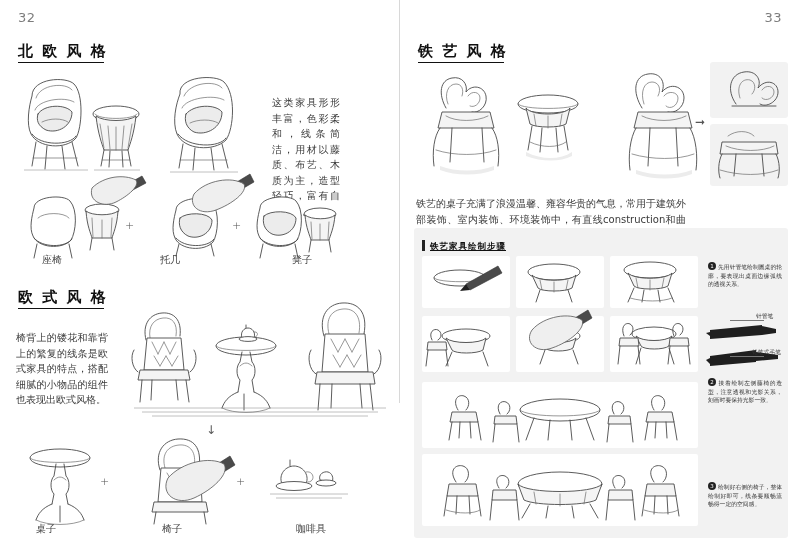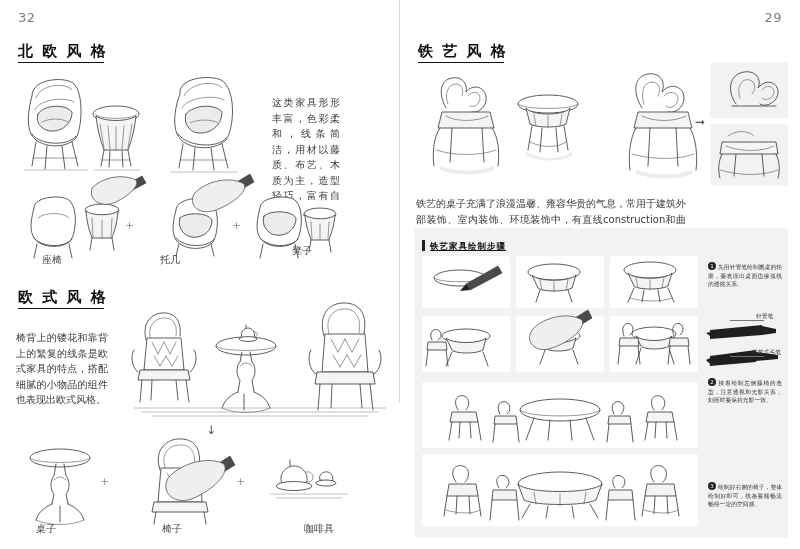--- a/index.html
+++ b/index.html
@@ -280,21 +280,21 @@
             </g>
           </g>
         </svg>
       </div>
 
       <div class="plus" style="left:125px; top:219px;">+</div>
       <div class="plus" style="left:232px; top:219px;">+</div>
 
       <div class="cap" style="left:42px; top:253px;">座椅</div>
       <div class="cap" style="left:160px; top:253px;">托几</div>
-      <div class="cap" style="left:292px; top:244px;">凳子</div>
+      <div class="cap" style="left:292px; top:253px;">凳子</div>
 
       <div class="sect-title" style="left:18px; top:288px;">欧 式 风 格</div>
       <div class="sect-rule" style="left:18px; top:308px; width:86px;"></div>
 
       <div class="note" style="left:16px; top:330px; width:92px;">椅背上的镂花和靠背上的繁复的线条是欧式家具的特点，搭配细腻的小物品的组件也表现出欧式风格。</div>
 
       <div class="art" style="left:128px; top:296px;">
         <svg width="268" height="126" viewBox="0 0 268 126">
 
           <g transform="translate(0,14)">
@@ -410,26 +410,26 @@
             <path class="floor" d="M8 48 L74 48"></path>
           </g>
         </svg>
       </div>
 
       <div class="plus" style="left:100px; top:475px;">+</div>
       <div class="plus" style="left:236px; top:475px;">+</div>
 
       <div class="cap" style="left:36px; top:522px;">桌子</div>
       <div class="cap" style="left:162px; top:522px;">椅子</div>
-      <div class="cap" style="left:296px; top:522px;margin-left:8px;">咖啡具</div>
+      <div class="cap" style="left:296px; top:522px;">咖啡具</div>
     </div>
 
     <div class="leaf right">
 
-      <div class="folio r">29</div>
+      <div class="folio r">33</div>
 
       <div class="sect-title" style="left:18px; top:42px;text-align:center;">铁 艺 风 格</div>
       <div class="sect-rule" style="left:18px; top:62px; width:86px;"></div>
 
       <div class="art" style="left:12px; top:70px;">
         <svg width="288" height="118" viewBox="0 0 288 118">
 
           <g transform="translate(4,4)">
             <path class="ln" d="M30 34 C22 20 24 6 36 4 C46 2 52 10 50 18 C56 10 68 12 70 22 C72 32 62 40 56 38"></path>
             <path class="ln2" d="M32 30 C28 20 32 10 40 10 C46 10 48 16 46 22"></path>

